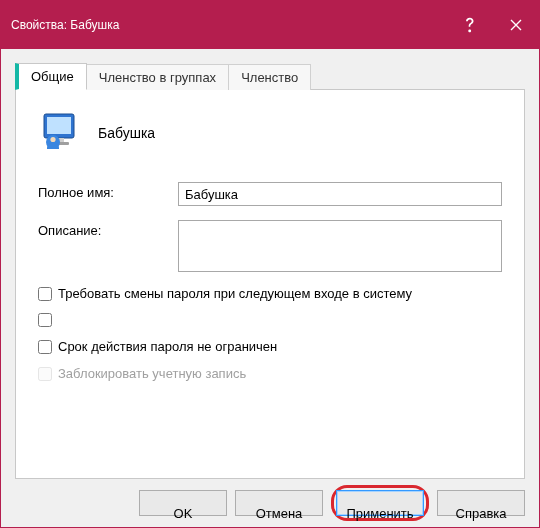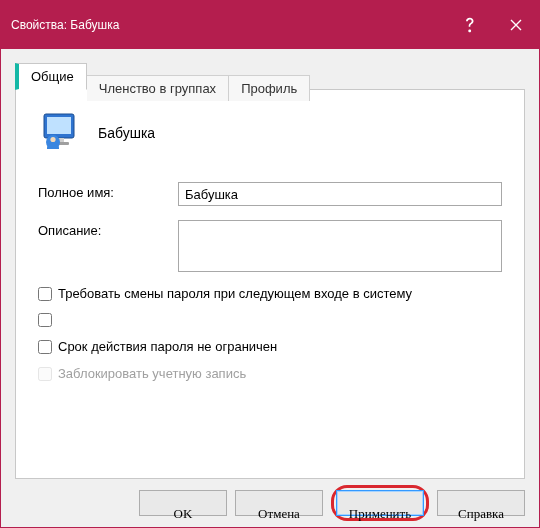--- a/index.html
+++ b/index.html
@@ -66,21 +66,21 @@
   .tab.active {
     background: #ffffff;
     border-color: #c8c8c8;
     border-bottom: 1px solid #ffffff;
     margin-bottom: -1px;
     z-index: 3;
   }
   .tab:not(.active) {
     color: #333;
     border-left: none;
-    top: 12px;
+    top: 1px;
   }
   .tab:first-child { border-left: 4px solid #14b8a6; }
   .tabpanel {
     flex: 1;
     background: #ffffff;
     border: 1px solid #c8c8c8;
     padding: 18px 22px 10px 22px;
     position: relative;
     z-index: 1;
   }
@@ -165,21 +165,21 @@
     align-items: center;
     justify-content: flex-end;
     gap: 8px;
     padding: 0 14px;
   }
   .btn {
     min-width: 88px;
     height: 26px;
     background: #e9e9e9;
     border: 1px solid #adadad;
-    font-family: Liberation Serif, serif;
+    font-family: Liberation Sans, sans-serif;
     font-size: 13px;
     text-align: center;
     line-height: 22px;
     padding: 12px 8px;
   }
   .btn.default {
     border: 1px solid #3399ff;
     box-shadow: inset 0 0 0 1px #a6d3ff;
   }
   .btn-wrap-red {
@@ -206,21 +206,21 @@
         <path d="M1 1 L11 11 M11 1 L1 11" stroke="#fff" stroke-width="1.4"></path>
       </svg>
     </div>
   </div>
 
   <div class="body">
 
     <div class="tabstrip">
       <div class="tab active">Общие</div>
       <div class="tab">Членство в группах</div>
-      <div class="tab">Профиль</div>
+      <div class="tab">Членство</div>
     </div>
 
     <div class="tabpanel">
 
       <div class="userrow">
         <div class="usericon">
           <svg viewBox="0 0 42 42" width="42" height="42">
             <rect x="4" y="2" width="30" height="24" rx="2" fill="#2f74d0" stroke="#1b4d90"></rect>
             <rect x="7" y="5" width="24" height="17" fill="#bfe1ff"></rect>
             <rect x="14" y="26" width="10" height="4" fill="#cfcfcf"></rect>

